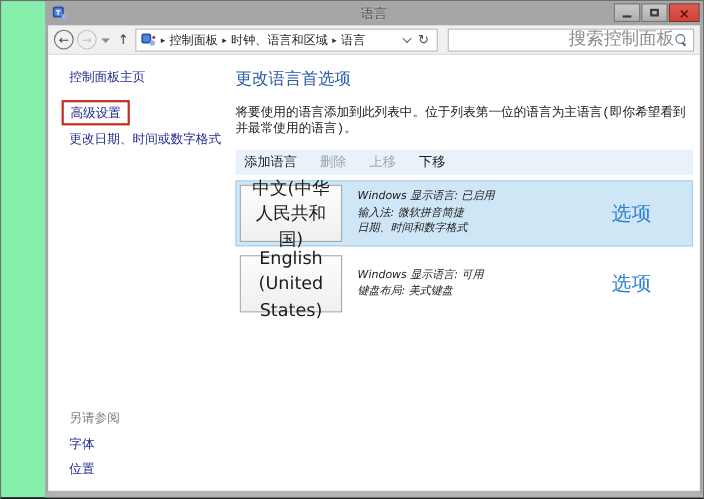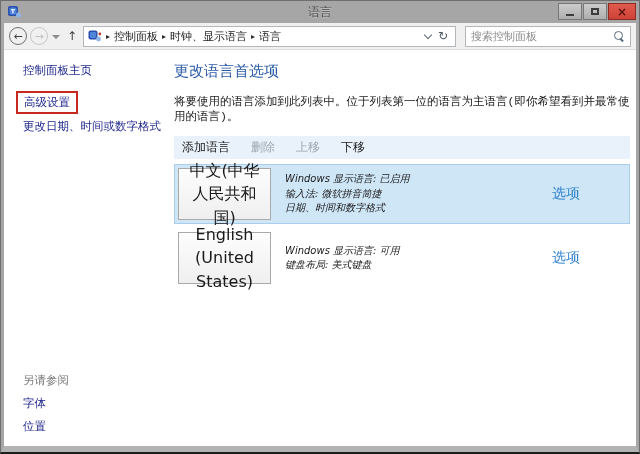--- a/index.html
+++ b/index.html
@@ -2,23 +2,24 @@
 <html><head>
 <meta charset="utf-8">
 <style>
   * { box-sizing: border-box; margin: 0; padding: 0; }
   html, body { width: 640px; height: 454px; overflow: hidden; }
   body { font-family: "DejaVu Sans", "Liberation Sans", sans-serif; background: #000; }
 
   .window {
     width: 640px; height: 454px;
     display: flex; flex-direction: column;
-    background: #4c1d95;
+    background: #86efac;
     border: 1px solid #6e6e6e;
     border-bottom: 2px solid #1c1c1c;
+    padding-left: 40px;
   }
 
   
   .titlebar {
     height: 22px; flex: 0 0 22px;
     background: #a6a6a6;
     display: flex; align-items: center;
     position: relative;
     padding: 0 0 0 6px;
   }
@@ -90,21 +91,21 @@
     transform: rotate(45deg);
   }
   .addr-refresh { color: #4c5860; font-size: 12px; padding: 0 3px; }
   .searchbox {
     flex: 0 0 156px; height: 21px; background: #fff;
     border: 1px solid #b4b7ba; margin-left: 6px;
     display: flex; align-items: center; padding: 0 5px;
   }
   .searchbox input {
     border: none; outline: none; flex: 1; min-width: 0;
-    font-family: Liberation Sans, sans-serif; font-size: 11px; color: #1e1e1e; background: transparent;
+    font-family: Liberation Serif, serif; font-size: 16px; color: #1e1e1e; background: transparent; text-align: right;
   }
   .searchbox input::placeholder { color: #8c8c8c; opacity: 1; }
   .magnifier { width: 12px; height: 12px; position: relative; flex: 0 0 12px; }
   .magnifier::before {
     content: ""; position: absolute; left: 1px; top: 1px;
     width: 7px; height: 7px; border: 1.5px solid #5a6b7a; border-radius: 50%;
   }
   .magnifier::after {
     content: ""; position: absolute; left: 8px; top: 8px;
     width: 4px; height: 1.5px; background: #5a6b7a; transform: rotate(45deg);
@@ -155,21 +156,21 @@
     border: 1px solid #a9a9a9;
     display: flex; align-items: center; justify-content: center;
     text-align: center; font-size: 16px; color: #1a1a1a;
     padding: 2px 6px; line-height: 1.45;
   }
   .lang-details {
     flex: 1; margin-left: 14px;
     font-size: 10px; line-height: 14.5px; color: #1a1a1a; min-width: 0; font-style: italic;
   }
   .options-link {
-    color: #2f80cf; font-size: 14px; margin-right: 46px;
+    color: #2f80cf; font-size: 18px; margin-right: 34px;
     cursor: pointer; white-space: nowrap;
   }
 </style>
 </head>
 <body>
 
 <div class="window">
 
   <div class="titlebar">
     <span class="app-icon">
@@ -206,21 +207,21 @@
           <svg width="14" height="13" viewBox="0 0 14 13">
             <rect x="0.5" y="0.5" width="9" height="9" rx="2" fill="#2a4fae"></rect>
             <rect x="2" y="2" width="6" height="6" rx="1" fill="#4e86d8"></rect>
             <circle cx="10.5" cy="9" r="2.4" fill="#8fb4e8"></circle>
             <circle cx="11.8" cy="4" r="1.4" fill="#c0392b"></circle>
           </svg>
         </span>
         <span class="crumb-sep">▸</span>
         <span class="crumb">控制面板</span>
         <span class="crumb-sep">▸</span>
-        <span class="crumb">时钟、显示语言</span>
+        <span class="crumb">时钟、语言和区域</span>
         <span class="crumb-sep">▸</span>
         <span class="crumb">语言</span>
         <span class="addr-spacer"></span>
         <span class="addr-chevron"></span>
         <span class="addr-refresh">↻</span>
       </div>
 
       <div class="searchbox">
         <input type="text" placeholder="搜索控制面板" style="">
         <span class="magnifier"></span>

